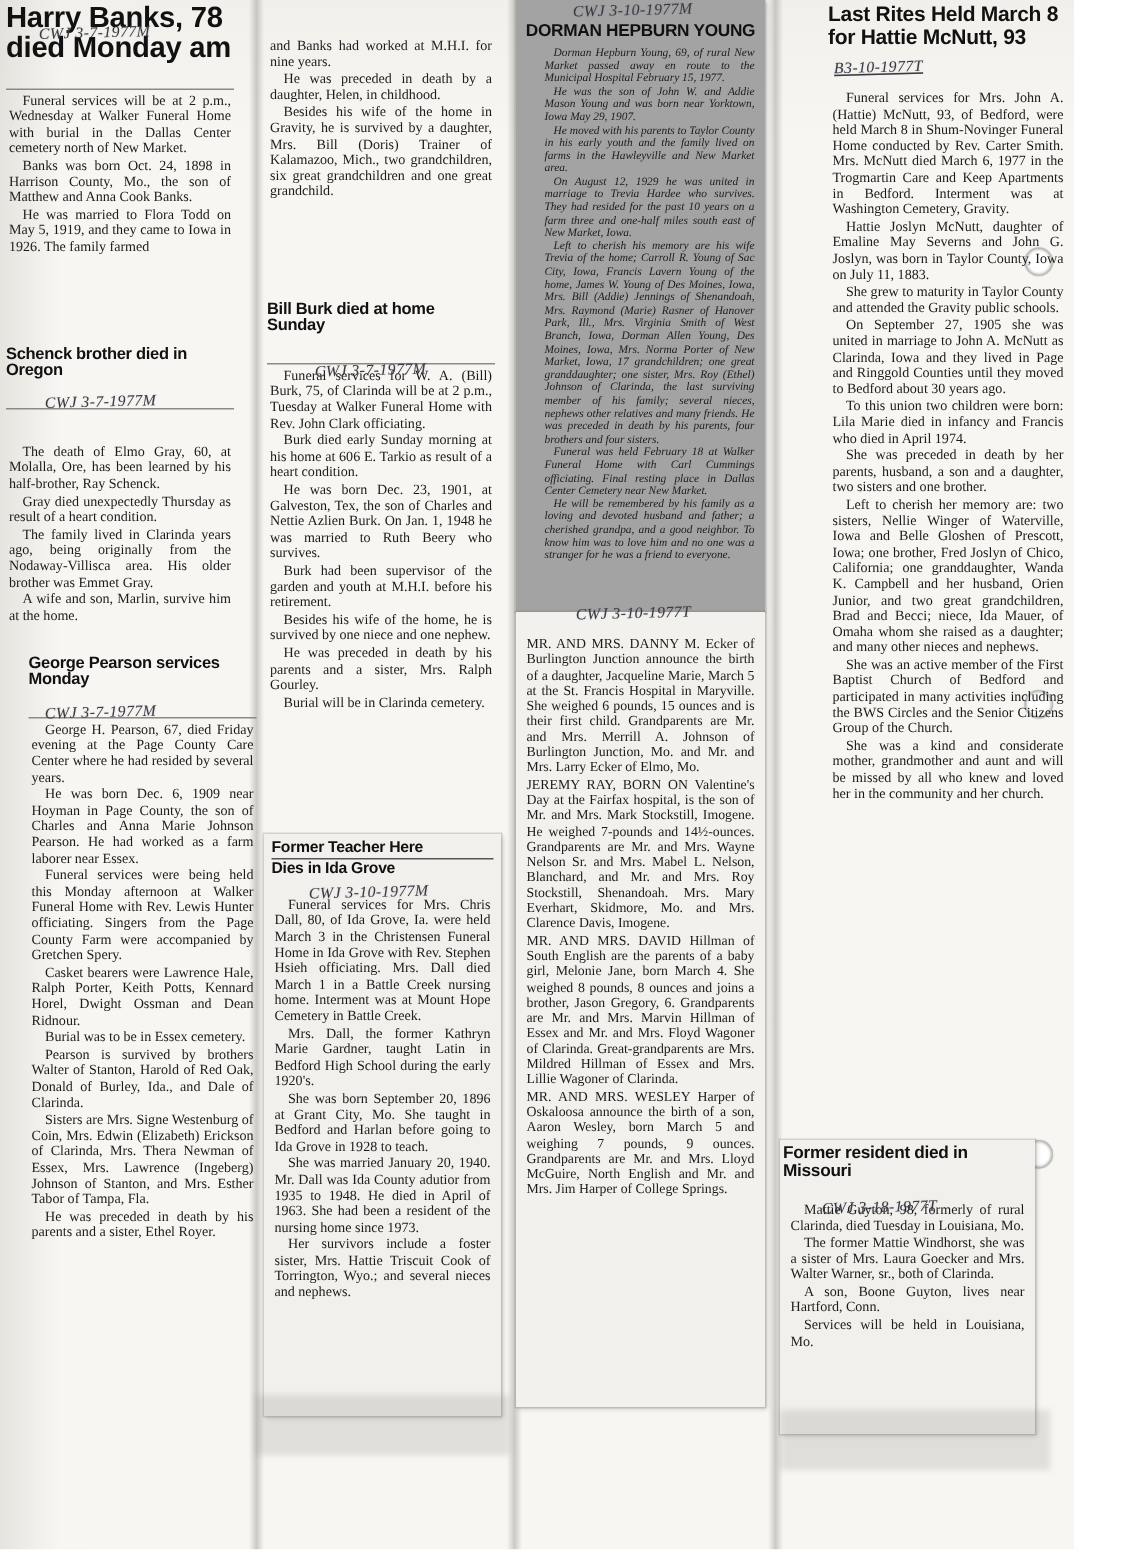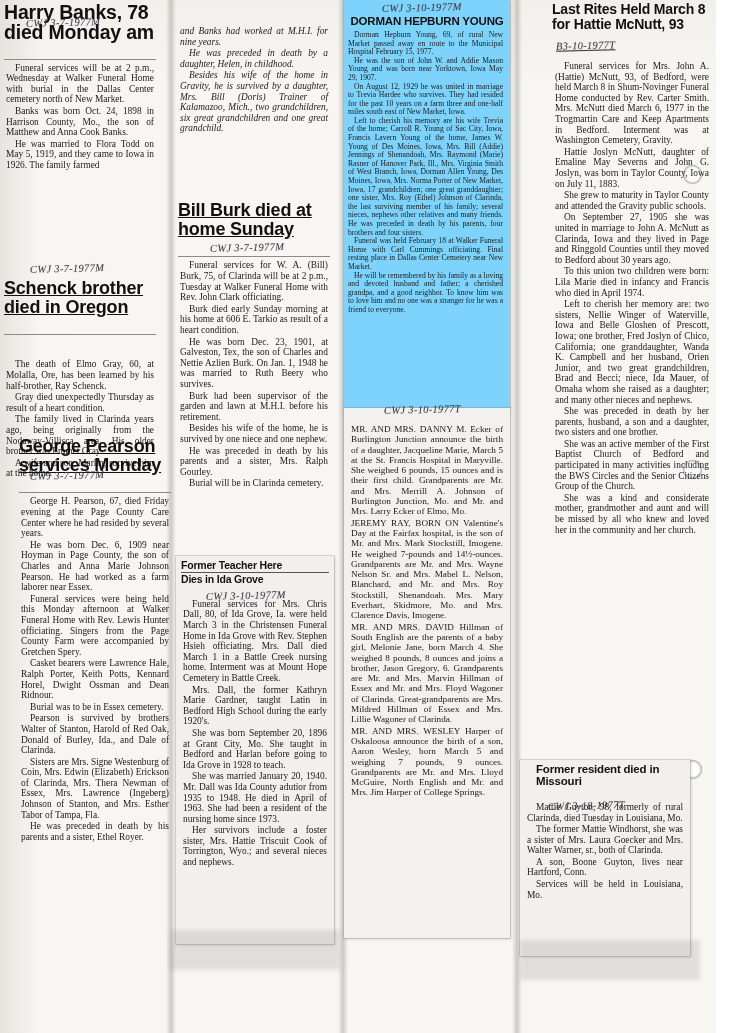--- a/index.html
+++ b/index.html
@@ -69,21 +69,21 @@
   .col-text p.noind { text-indent: 0; }
 
   .headline {
     font-family: "Liberation Sans", sans-serif;
     font-weight: bold;
     color: #111;
     letter-spacing: -0.2px;
     line-height: 1.04;
   }
   .h-xl { font-size: 19.5px; }
-  .h-lg { font-size: 18px; text-decoration: underline; }
+  .h-lg { font-size: 11px; }
   .h-md { font-size: 14px; }
   .h-sm { font-size: 11.5px; }
   .h-xs { font-size: 10.5px; }
 
   .rule {
     border-top: 1px solid #8b8a85;
     margin: 3px 0 3px 0;
   }
 
   
@@ -131,21 +131,21 @@
     <div class="rule" style="margin:16px 4px 3px 4px;"></div>
     <div class="col-text" style="padding:0 6px 4px 6px;">
       <p>Funeral services will be at 2 p.m., Wednesday at Walker Funeral Home with burial in the Dallas Center cemetery north of New Market.</p>
       <p>Banks was born Oct. 24, 1898 in Harrison County, Mo., the son of Matthew and Anna Cook Banks.</p>
       <p>He was married to Flora Todd on May 5, 1919, and they came to Iowa in 1926. The family farmed</p>
     </div>
   </div>
   <div class="hand" style="left:26px; top:17px;">CWJ 3-7-1977M</div>
 
   <div class="clip nobox" style="left:0px; top:228px; width:160px;">
-    <div class="headline h-lg" style="padding:3px 4px 0 4px;margin-top:48px;">Schenck brother died in Oregon</div>
+    <div class="headline h-lg" style="padding:3px 4px 0 4px;">Schenck brother died in Oregon</div>
     <div class="rule" style="margin:18px 4px 3px 4px;"></div>
     <div class="col-text" style="padding:0 6px 4px 6px;margin-top:24px;">
       <p>The death of Elmo Gray, 60, at Molalla, Ore, has been learned by his half-brother, Ray Schenck.</p>
       <p>Gray died unexpectedly Thursday as result of a heart condition.</p>
       <p>The family lived in Clarinda years ago, being originally from the Nodaway-Villisca area. His older brother was Emmet Gray.</p>
       <p>A wife and son, Marlin, survive him at the home.</p>
     </div>
   </div>
   <div class="hand" style="left:30px; top:263px;">CWJ 3-7-1977M</div>
 
@@ -158,36 +158,36 @@
       <p>Funeral services were being held this Monday afternoon at Walker Funeral Home with Rev. Lewis Hunter officiating. Singers from the Page County Farm were accompanied by Gretchen Spery.</p>
       <p>Casket bearers were Lawrence Hale, Ralph Porter, Keith Potts, Kennard Horel, Dwight Ossman and Dean Ridnour.</p>
       <p>Burial was to be in Essex cemetery.</p>
       <p>Pearson is survived by brothers Walter of Stanton, Harold of Red Oak, Donald of Burley, Ida., and Dale of Clarinda.</p>
       <p>Sisters are Mrs. Signe Westenburg of Coin, Mrs. Edwin (Elizabeth) Erickson of Clarinda, Mrs. Thera Newman of Essex, Mrs. Lawrence (Ingeberg) Johnson of Stanton, and Mrs. Esther Tabor of Tampa, Fla.</p>
       <p>He was preceded in death by his parents and a sister, Ethel Royer.</p>
     </div>
   </div>
   <div class="hand" style="left:30px; top:470px;">CWJ 3-7-1977M</div>
 
-  <div class="clip nobox" style="left:174px; top:26px; width:160px;font-style:italic;">
+  <div class="clip nobox" style="left:174px; top:26px; width:160px;">
     <div class="col-text" style="padding:0 6px 4px 6px;">
       <p class="noind">and Banks had worked at M.H.I. for nine years.</p>
       <p>He was preceded in death by a daughter, Helen, in childhood.</p>
       <p>Besides his wife of the home in Gravity, he is survived by a daughter, Mrs. Bill (Doris) Trainer of Kalamazoo, Mich., two grandchildren, six great grandchildren and one great grandchild.</p>
     </div>
   </div>
 
   <div class="clip nobox" style="left:174px; top:198px; width:160px;">
     <div class="headline h-lg" style="padding:3px 4px 0 4px;">Bill Burk died at home Sunday</div>
     <div class="rule" style="margin:18px 4px 3px 4px;"></div>
     <div class="col-text" style="padding:0 6px 4px 6px;">
       <p>Funeral services for W. A. (Bill) Burk, 75, of Clarinda will be at 2 p.m., Tuesday at Walker Funeral Home with Rev. John Clark officiating.</p>
       <p>Burk died early Sunday morning at his home at 606 E. Tarkio as result of a heart condition.</p>
       <p>He was born Dec. 23, 1901, at Galveston, Tex, the son of Charles and Nettie Azlien Burk. On Jan. 1, 1948 he was married to Ruth Beery who survives.</p>
-      <p>Burk had been supervisor of the garden and lawn at M.H.I. before his retirement.</p>
+      <p>Burk had been supervisor of the garden and youth at M.H.I. before his retirement.</p>
       <p>Besides his wife of the home, he is survived by one niece and one nephew.</p>
       <p>He was preceded in death by his parents and a sister, Mrs. Ralph Gourley.</p>
       <p>Burial will be in Clarinda cemetery.</p>
     </div>
   </div>
   <div class="hand" style="left:210px; top:242px;">CWJ 3-7-1977M</div>
 
   <div class="clip" style="left:176px; top:556px; width:158px; height:388px; background:#f1f0ec;">
     <div style="padding:4px 5px 0 5px;">
       <div class="headline h-xs" style="border-bottom:1px solid #555; padding-bottom:1px;">Former Teacher Here</div>
@@ -196,25 +196,26 @@
     <div class="col-text" style="padding:14px 7px 4px 7px;">
       <p>Funeral services for Mrs. Chris Dall, 80, of Ida Grove, Ia. were held March 3 in the Christensen Funeral Home in Ida Grove with Rev. Stephen Hsieh officiating. Mrs. Dall died March 1 in a Battle Creek nursing home. Interment was at Mount Hope Cemetery in Battle Creek.</p>
       <p>Mrs. Dall, the former Kathryn Marie Gardner, taught Latin in Bedford High School during the early 1920's.</p>
       <p>She was born September 20, 1896 at Grant City, Mo. She taught in Bedford and Harlan before going to Ida Grove in 1928 to teach.</p>
       <p>She was married January 20, 1940. Mr. Dall was Ida County adutior from 1935 to 1948. He died in April of 1963. She had been a resident of the nursing home since 1973.</p>
       <p>Her survivors include a foster sister, Mrs. Hattie Triscuit Cook of Torrington, Wyo.; and several nieces and nephews.</p>
     </div>
   </div>
   <div class="hand" style="left:206px; top:590px;">CWJ 3-10-1977M</div>
 
-  <div class="clip" style="left:344px; top:0px; width:166px; height:408px; background:#7dd3fc;">
+  <div class="clip" style="left:344px; top:0px; width:166px; height:408px; background:#a3a3a3;">
     <div class="headline h-sm" style="padding:16px 5px 0 5px; text-align:center;">DORMAN HEPBURN YOUNG</div>
-    <div class="col-text tiny" style="padding:3px 7px 4px 4px;">
+    <div class="col-text tiny" style="padding:3px 7px 4px 19px;font-style:italic;">
       <p>Dorman Hepburn Young, 69, of rural New Market passed away en route to the Municipal Hospital February 15, 1977.</p>
       <p>He was the son of John W. and Addie Mason Young and was born near Yorktown, Iowa May 29, 1907.</p>
+      <p>He moved with his parents to Taylor County in his early youth and the family lived on farms in the Hawleyville and New Market area.</p>
       <p>On August 12, 1929 he was united in marriage to Trevia Hardee who survives. They had resided for the past 10 years on a farm three and one-half miles south east of New Market, Iowa.</p>
       <p>Left to cherish his memory are his wife Trevia of the home; Carroll R. Young of Sac City, Iowa, Francis Lavern Young of the home, James W. Young of Des Moines, Iowa, Mrs. Bill (Addie) Jennings of Shenandoah, Mrs. Raymond (Marie) Rasner of Hanover Park, Ill., Mrs. Virginia Smith of West Branch, Iowa, Dorman Allen Young, Des Moines, Iowa, Mrs. Norma Porter of New Market, Iowa, 17 grandchildren; one great granddaughter; one sister, Mrs. Roy (Ethel) Johnson of Clarinda, the last surviving member of his family; several nieces, nephews other relatives and many friends. He was preceded in death by his parents, four brothers and four sisters.</p>
       <p>Funeral was held February 18 at Walker Funeral Home with Carl Cummings officiating. Final resting place in Dallas Center Cemetery near New Market.</p>
       <p>He will be remembered by his family as a loving and devoted husband and father; a cherished grandpa, and a good neighbor. To know him was to love him and no one was a stranger for he was a friend to everyone.</p>
     </div>
   </div>
   <div class="hand" style="left:382px; top:2px;">CWJ 3-10-1977M</div>
 
   <div class="clip" style="left:344px; top:408px; width:166px; height:530px; background:#f2f1ed;">
     <div class="col-text" style="padding:16px 7px 4px 7px; font-size:9.2px; line-height:10.3px;">
@@ -227,30 +228,30 @@
   <div class="hand" style="left:384px; top:404px;">CWJ 3-10-1977T</div>
 
   <div class="clip nobox" style="left:520px; top:0px; width:168px;margin-left:28px;">
     <div class="headline h-md" style="padding:2px 4px 0 4px;">Last Rites Held March 8 for Hattie McNutt, 93</div>
     <div class="col-text" style="padding:30px 7px 4px 7px;">
       <p>Funeral services for Mrs. John A. (Hattie) McNutt, 93, of Bedford, were held March 8 in Shum-Novinger Funeral Home conducted by Rev. Carter Smith. Mrs. McNutt died March 6, 1977 in the Trogmartin Care and Keep Apartments in Bedford. Interment was at Washington Cemetery, Gravity.</p>
       <p>Hattie Joslyn McNutt, daughter of Emaline May Severns and John G. Joslyn, was born in Taylor County, Iowa on July 11, 1883.</p>
       <p>She grew to maturity in Taylor County and attended the Gravity public schools.</p>
       <p>On September 27, 1905 she was united in marriage to John A. McNutt as Clarinda, Iowa and they lived in Page and Ringgold Counties until they moved to Bedford about 30 years ago.</p>
       <p>To this union two children were born: Lila Marie died in infancy and Francis who died in April 1974.</p>
+      <p>She was preceded in death by her parents, husband, a son and a daughter, two sisters and one brother.</p>
       <p>Left to cherish her memory are: two sisters, Nellie Winger of Waterville, Iowa and Belle Gloshen of Prescott, Iowa; one brother, Fred Joslyn of Chico, California; one granddaughter, Wanda K. Campbell and her husband, Orien Junior, and two great grandchildren, Brad and Becci; niece, Ida Mauer, of Omaha whom she raised as a daughter; and many other nieces and nephews.</p>
-      <p>She was preceded in death by her parents, husband, a son and a daughter, two sisters and one brother.</p>
       <p>She was an active member of the First Baptist Church of Bedford and participated in many activities including the BWS Circles and the Senior Citizens Group of the Church.</p>
       <p>She was a kind and considerate mother, grandmother and aunt and will be missed by all who knew and loved her in the community and her church.</p>
     </div>
   </div>
   <div class="hand u" style="left:556px; top:40px;">B3-10-1977T</div>
 
   <div class="clip" style="left:520px; top:760px; width:170px; height:196px; background:#f1f0ec;">
-    <div class="headline h-sm" style="padding:4px 5px 0 16px;">Former resident died in Missouri</div>
+    <div class="headline h-sm" style="padding:4px 5px 0 2px;">Former resident died in Missouri</div>
     <div class="col-text" style="padding:14px 7px 4px 7px;">
       <p>Mattie Guyton, 98, formerly of rural Clarinda, died Tuesday in Louisiana, Mo.</p>
       <p>The former Mattie Windhorst, she was a sister of Mrs. Laura Goecker and Mrs. Walter Warner, sr., both of Clarinda.</p>
       <p>A son, Boone Guyton, lives near Hartford, Conn.</p>
       <p>Services will be held in Louisiana, Mo.</p>
     </div>
   </div>
   <div class="hand" style="left:548px; top:800px;">CWJ 3-18-1977T</div>
 
   <div class="smear" style="left:170px; top:930px; width:170px; height:40px;"></div>

